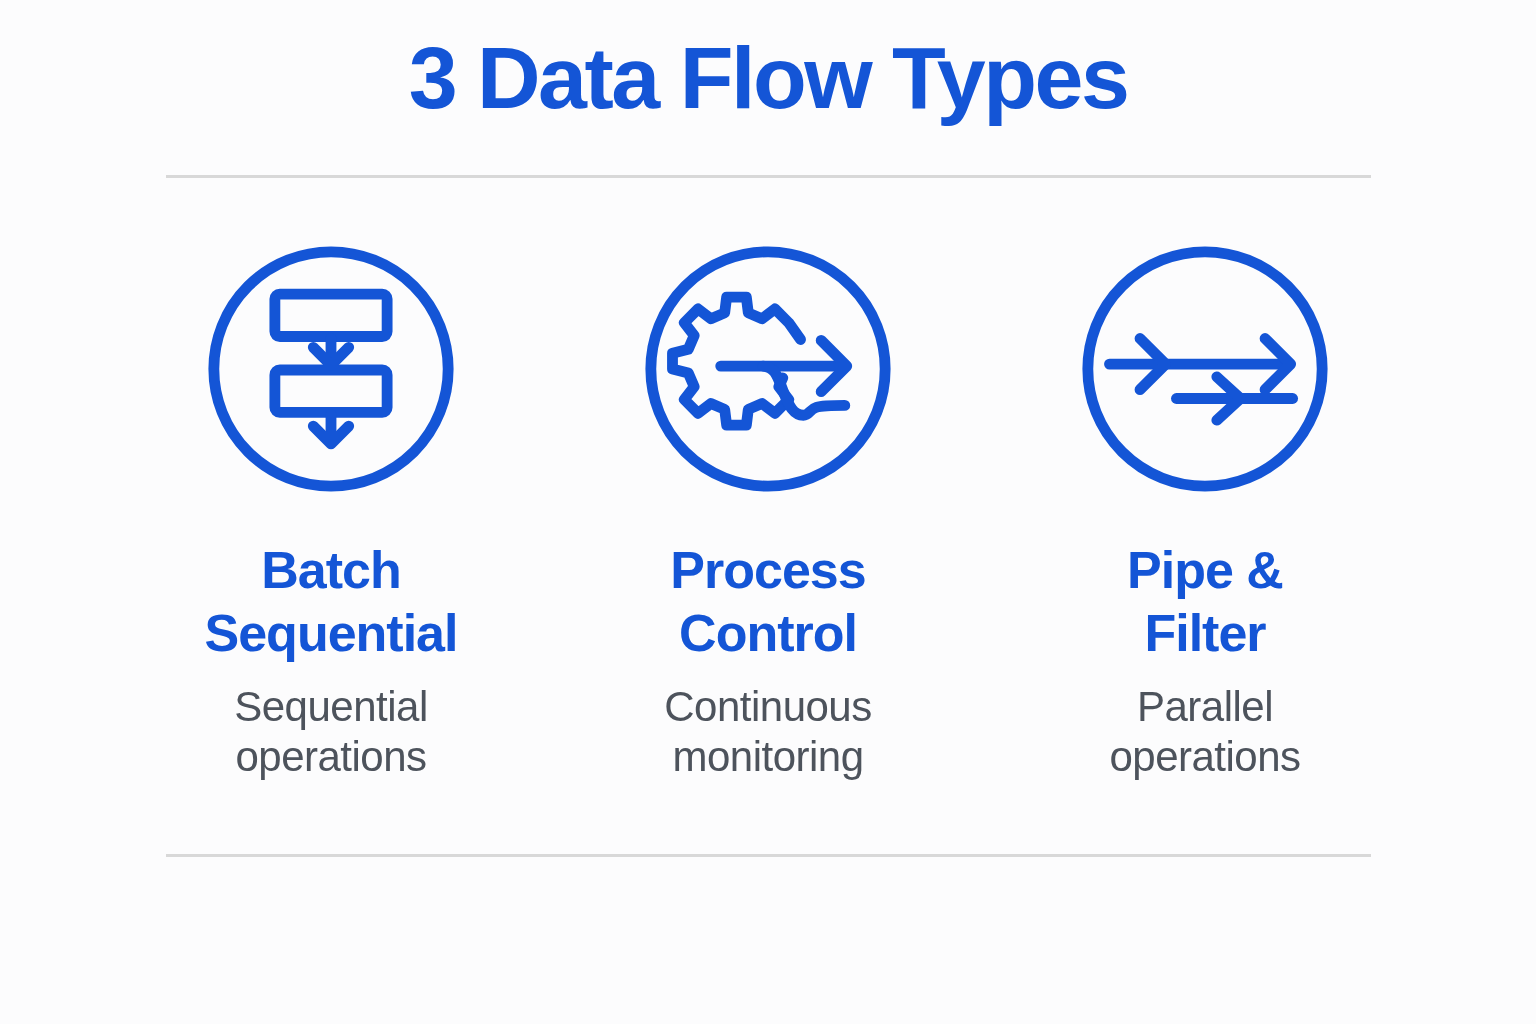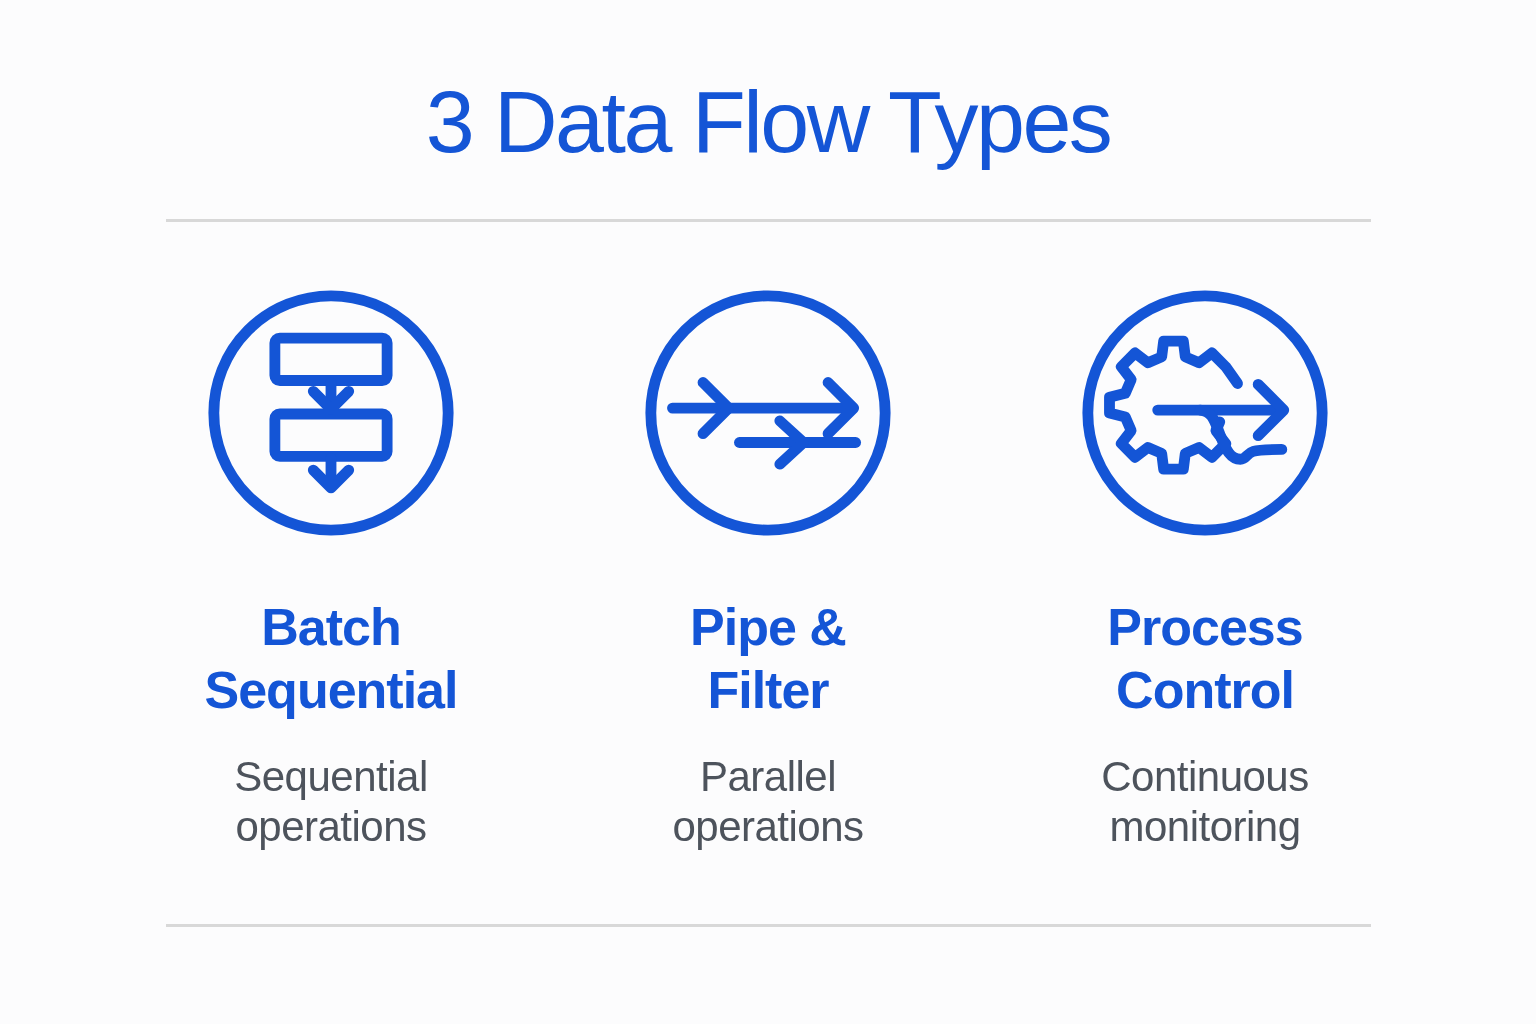--- a/index.html
+++ b/index.html
@@ -9,44 +9,43 @@
     --bg:#fcfcfd;
   }
   *{box-sizing:border-box;}
   html,body{margin:0;padding:0;}
   body{
     width:1536px;height:1024px;overflow:hidden;
     background:var(--bg);
     font-family:"Liberation Sans","DejaVu Sans",sans-serif;
   }
   .title{
-    margin:0;padding-top:78px;
+    margin:0;padding-top:34px;
     text-align:center;
-    font-size:88px;line-height:1;font-weight:400;
+    font-size:88px;line-height:1;font-weight:700;
     letter-spacing:-2.5px;
     color:var(--accent);
   }
   .divider{
     width:1205px;height:3px;border:none;
     margin:0 auto;
     background:var(--divider);
   }
   .divider-top{margin-top:53px;}
   .divider-bottom{margin-top:72px;}
   .cards-row{
     width:1311px;
     margin:63px auto 0 auto;
     display:flex;
     flex-direction:row;
   }
   .card{
     flex:1 1 0;
     display:flex;flex-direction:column;align-items:center;
     text-align:center;
-    gap:13px;
   }
   .icon-wrap{
     width:256px;height:256px;
     color:var(--accent);
   }
   .icon-wrap svg{display:block;width:256px;height:256px;}
   .card-title{
     margin:42px 0 0 0;
     font-size:52px;line-height:63px;font-weight:700;
     letter-spacing:-1px;
@@ -83,42 +82,42 @@
         </svg>
       </div>
       <h2 class="card-title"><span>Batch</span><br><span>Sequential</span></h2>
       <p class="card-subtitle"><span>Sequential</span><br><span>operations</span></p>
     </article>
 
     <article class="card">
       <div class="icon-wrap">
         <svg viewBox="0 0 260 260" fill="none" stroke="currentColor" stroke-width="11" stroke-linecap="round" stroke-linejoin="round" aria-hidden="true">
           <circle cx="130" cy="130" r="119"></circle>
+          <path d="M145 139 L141 148 L151 161 L137 175 L124 165 L110 171 L108 187 L88 187 L86 171 L72 165 L59 175 L45 161 L55 148 L49 134 L33 130 L33 114 L49 110 L55 96 L45 83 L59 69 L72 79 L86 73 L88 57 L108 57 L110 73 L124 79 L137 69 L151 83 L163 100"></path>
+          <path d="M82 127 L206 127"></path>
+          <path d="M184 101 L210 127 L184 153"></path>
+          <path d="M125 127 C138 128 140 139 146 154 C151 167 156 177 166 177 C172 177 172 171 179 169 C184 167.5 190 167 208 167"></path>
+        </svg>
+      </div>
+      <h2 class="card-title"><span>Process</span><br><span>Control</span></h2>
+      <p class="card-subtitle"><span>Continuous</span><br><span>monitoring</span></p>
+    </article>
+
+    <article class="card">
+      <div class="icon-wrap">
+        <svg viewBox="0 0 260 260" fill="none" stroke="currentColor" stroke-width="11" stroke-linecap="round" stroke-linejoin="round" aria-hidden="true">
+          <circle cx="130" cy="130" r="119"></circle>
           <path d="M33 125 L216 125"></path>
           <path d="M64 99 L90 125 L64 151"></path>
           <path d="M191 99 L217 125 L191 151"></path>
           <path d="M101 160 L219 160"></path>
           <path d="M142 138 L166 160 L142 182"></path>
         </svg>
       </div>
       <h2 class="card-title"><span>Pipe &amp;</span><br><span>Filter</span></h2>
       <p class="card-subtitle"><span>Parallel</span><br><span>operations</span></p>
     </article>
 
-    <article class="card">
-      <div class="icon-wrap">
-        <svg viewBox="0 0 260 260" fill="none" stroke="currentColor" stroke-width="11" stroke-linecap="round" stroke-linejoin="round" aria-hidden="true">
-          <circle cx="130" cy="130" r="119"></circle>
-          <path d="M145 139 L141 148 L151 161 L137 175 L124 165 L110 171 L108 187 L88 187 L86 171 L72 165 L59 175 L45 161 L55 148 L49 134 L33 130 L33 114 L49 110 L55 96 L45 83 L59 69 L72 79 L86 73 L88 57 L108 57 L110 73 L124 79 L137 69 L151 83 L163 100"></path>
-          <path d="M82 127 L206 127"></path>
-          <path d="M184 101 L210 127 L184 153"></path>
-          <path d="M125 127 C138 128 140 139 146 154 C151 167 156 177 166 177 C172 177 172 171 179 169 C184 167.5 190 167 208 167"></path>
-        </svg>
-      </div>
-      <h2 class="card-title"><span>Process</span><br><span>Control</span></h2>
-      <p class="card-subtitle"><span>Continuous</span><br><span>monitoring</span></p>
-    </article>
-
   </section>
 
   <hr class="divider divider-bottom">
 
 </main>
 
 </body></html>

